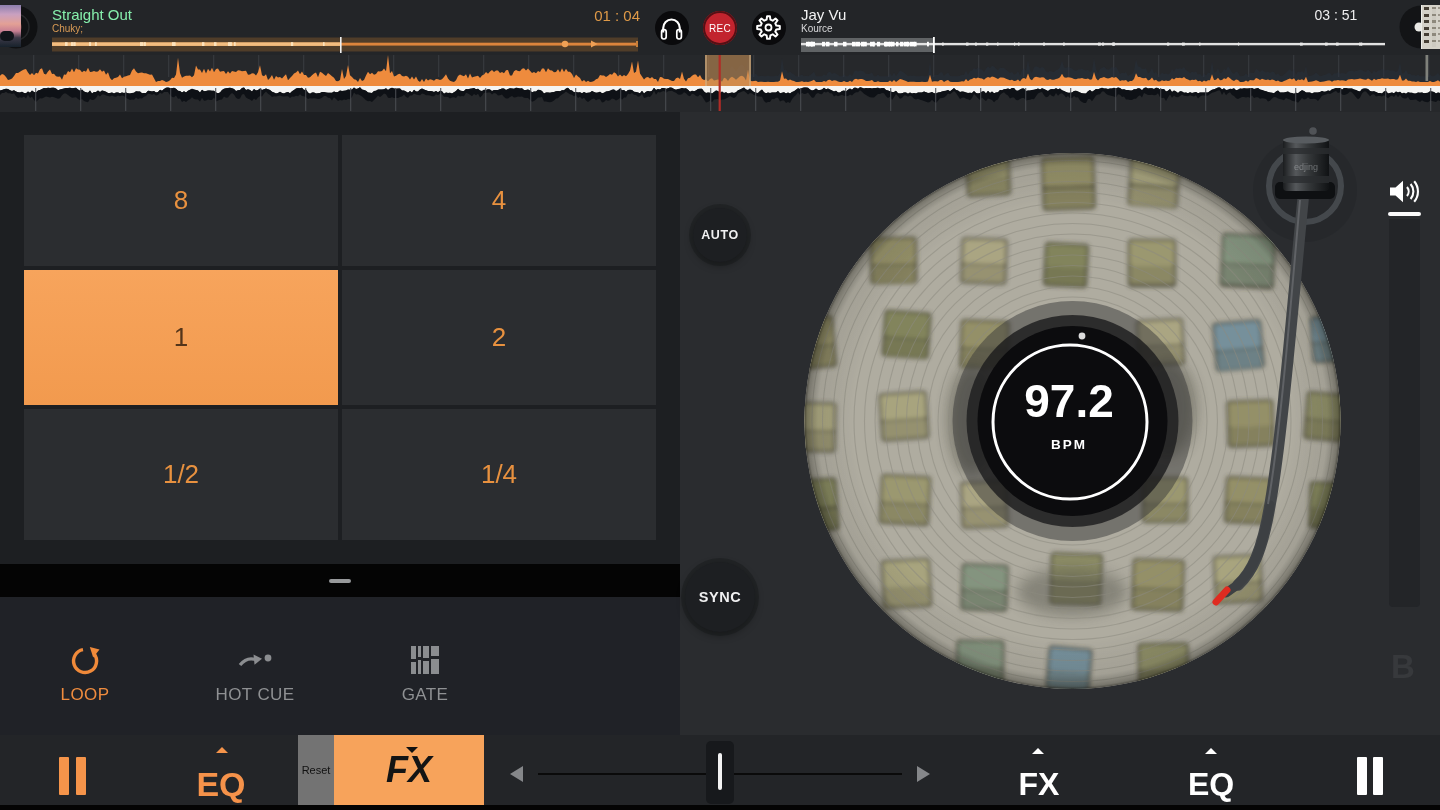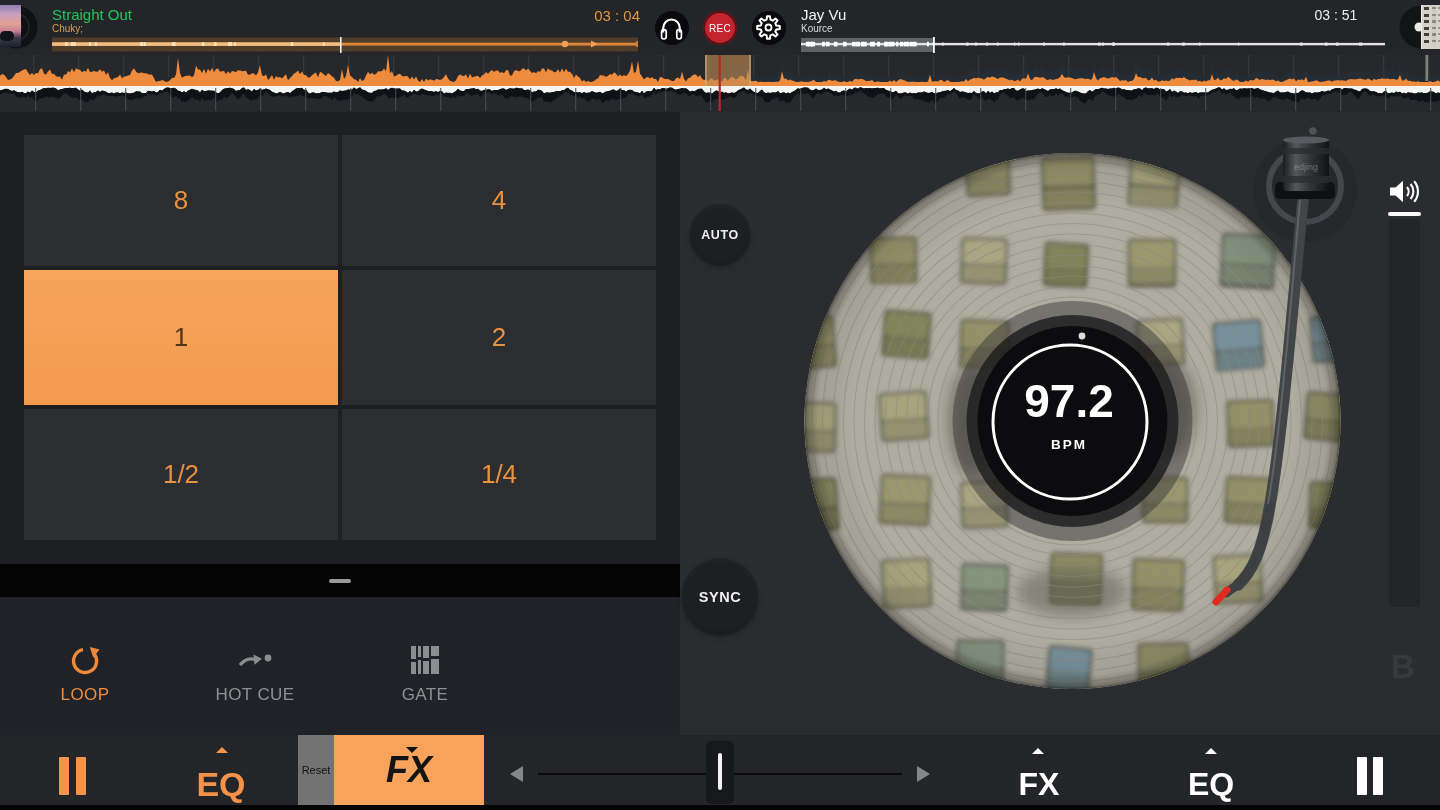--- a/index.html
+++ b/index.html
@@ -1,20 +1,20 @@
 <!DOCTYPE html>
 <html><head><meta charset="utf-8">
 <style>
 *{margin:0;padding:0;box-sizing:border-box}
 html,body{width:1440px;height:810px;overflow:hidden;background:#232528;font-family:'Liberation Sans',sans-serif}
 .stage{position:relative;width:1440px;height:810px}
 .hdr{position:absolute;left:0;top:0;width:1440px;height:55px;background:#232528}
 .albA{position:absolute;left:0;top:5px;width:21px;height:42px;background:linear-gradient(180deg,#8d7fae 0%,#c9a0c0 22%,#e3a095 45%,#c87f93 62%,#3c3948 78%,#18222c 100%)}
 .albB{position:absolute;left:1421px;top:5px;width:19px;height:44px;background:#d4d1c8;border-left:1.5px solid #eeeeea;overflow:hidden;filter:blur(0.4px)}
-.t1{position:absolute;left:52px;top:6px;font-size:15px;color:#22c55e}
+.t1{position:absolute;left:52px;top:6px;font-size:15px;color:#86efac}
 .t2{position:absolute;left:52px;top:23px;font-size:10px;color:#d99b55}
 .timeA{position:absolute;left:560px;top:7px;width:80px;text-align:right;font-size:15px;color:#df9a48}
 .timeB{position:absolute;left:1296px;top:7px;width:80px;text-align:center;font-size:14px;color:#eeeeef}
 .cbtn{position:absolute;top:11px;width:34px;height:34px;border-radius:50%}
 .lpanel{position:absolute;left:0;top:112px;width:680px;height:623px;background:#1d1f22}
 .cell{position:absolute;width:314px;height:131px;background:#2b2d30;color:#e8913f;font-size:26px;text-align:center;line-height:131px}
 .sel{background:linear-gradient(180deg,#f7a45c,#f29a4e);color:#54351a}
 .blackstrip{position:absolute;left:0;top:452px;width:680px;height:33px;background:#040404}
 .handle{position:absolute;left:329px;top:15px;width:22px;height:3.5px;border-radius:2px;background:#97999b}
 .fxrow{position:absolute;left:0;top:485px;width:680px;height:138px;background:#202227}
@@ -113,21 +113,21 @@
         <rect x="1102" y="42.6" width="2.1" height="3" fill="#e9e9e9"></rect>
         <rect x="1359" y="42.6" width="2.4" height="3" fill="#e9e9e9"></rect>
         <rect x="1167" y="42.6" width="2.2" height="3" fill="#e9e9e9"></rect>
         <rect x="1238" y="42.6" width="1.1" height="3" fill="#e9e9e9"></rect>
         <rect x="1336" y="42.6" width="2.6" height="3" fill="#e9e9e9"></rect>
         <rect x="1325" y="42.6" width="2.6" height="3" fill="#e9e9e9"></rect>
         <rect x="1113" y="42.6" width="1.8" height="3" fill="#e9e9e9"></rect>
         <rect x="986" y="42.6" width="2.3" height="3" fill="#e9e9e9"></rect>
 <rect x="933" y="37" width="1.8" height="16" fill="#ffffff"></rect>
 </svg>
-  <div class="timeA">03 : 04</div>
+  <div class="timeA">01 : 04</div>
   <div class="cbtn" style="left:655px;background:#0a0a0c">
     <svg width="33" height="33" viewBox="0 0 33 33">
       <path d="M8.2,21.5 v-4.4 a8.3,8.6 0 0 1 16.6,0 v4.4" fill="none" stroke="#fff" stroke-width="2.1"></path>
       <rect x="6.6" y="18.6" width="4.6" height="9.4" rx="2.2" fill="none" stroke="#fff" stroke-width="1.7"></rect>
       <rect x="21.8" y="18.6" width="4.6" height="9.4" rx="2.2" fill="none" stroke="#fff" stroke-width="1.7"></rect>
     </svg>
   </div>
   <div class="cbtn" style="left:703px;background:#c2242e;box-shadow:0 0 0 2px #551015 inset">
     <div style="position:absolute;left:0;top:0;width:34px;height:34px;display:flex;align-items:center;justify-content:center;font-size:10px;font-weight:normal;color:#fff;letter-spacing:0.3px">REC</div>
   </div>

